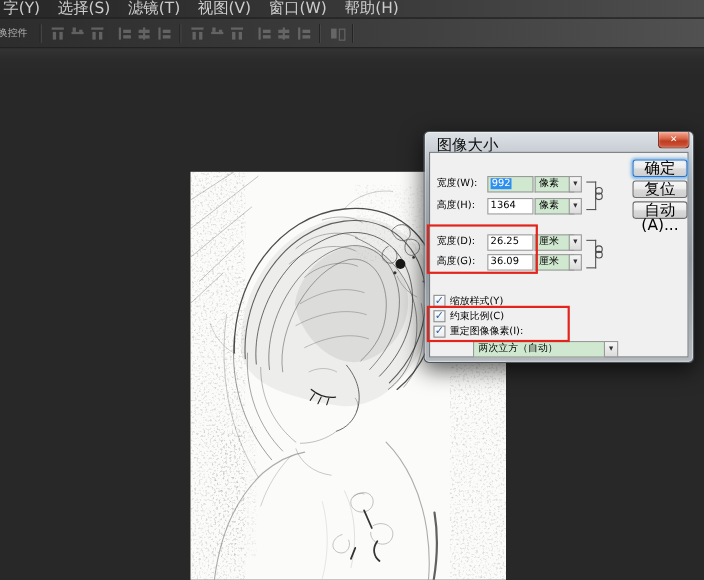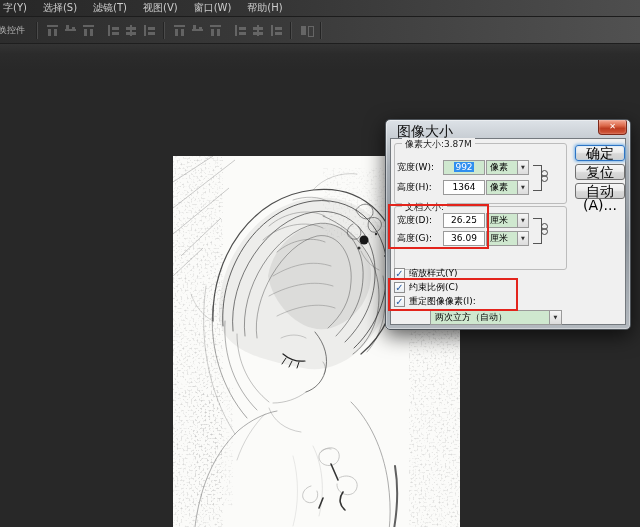--- a/index.html
+++ b/index.html
@@ -7,21 +7,21 @@
     width:640px;height:527px;position:relative;overflow:hidden;
     font-family:"DejaVu Sans","Liberation Sans",sans-serif;
     background:#282828;
   }
   
   .menubar{
     position:absolute;left:0;top:0;width:640px;height:16px;
     background:linear-gradient(90deg,#272727 0%,#343434 40%,#4e4e4e 100%);
     border-bottom:1px solid #1c1c1c;
     display:flex;align-items:center;
-    color:#cdcdcd;font-size:10px;white-space:nowrap;
+    color:#cdcdcd;font-size:14px;white-space:nowrap;
   }
   .menu-item{padding:0 8px;line-height:16px;cursor:default;}
   .menu-item:first-child{padding-left:3px;}
   
   .optionsbar{
     position:absolute;left:0;top:17px;width:640px;height:26px;
     background:linear-gradient(90deg,#2d2d2d 0%,#3a3a3a 45%,#515151 100%);
     border-bottom:1px solid #1e1e1e;
     display:flex;align-items:center;
     color:#b3b3b3;font-size:9px;white-space:nowrap;
@@ -66,21 +66,21 @@
   .dlg-body{
     position:absolute;left:4px;right:4px;top:18px;bottom:4px;
     background:#f0f0f0;border:1px solid #74797e;
   }
   .grp{position:absolute;border:1px solid #bcbcbc;border-radius:3px;}
   .grp-label{position:absolute;top:-6px;left:7px;background:#f0f0f0;padding:0 3px;color:#222;}
   .frow{position:absolute;left:0;width:180px;height:15px;}
   .flabel{position:absolute;left:6px;width:46px;line-height:15px;color:#000;}
   .finput{
     position:absolute;left:52px;width:36px;height:13px;border:1px solid #9a9a9a;
-    background:#fff;line-height:13px;padding:0 2px;overflow:hidden;text-align:center;
+    background:#fff;line-height:13px;padding:0 2px;overflow:hidden;
   }
   .finput.green{background:#cfe8cf;}
   .selval{background:#2f8fef;color:#fff;padding:0 1px;}
   .combo-val{
     position:absolute;left:95px;width:29px;height:13px;border:1px solid #9a9a9a;border-right:none;
     background:#cfe8cf;line-height:13px;padding:0 3px;overflow:hidden;white-space:nowrap;
   }
   .combo-val.wide{width:42px;}
   .combo-arr{
     position:absolute;left:126px;width:12px;height:15px;border:1px solid #9a9a9a;box-sizing:border-box;
@@ -263,45 +263,39 @@
     </svg>
   </div>
 </div>
 
 <div class="dialog">
   <div class="dlg-title">图像大小</div>
   <div class="dlg-close">✕</div>
 
   <div class="dlg-body">
 
-    <div class="grp" style="left:3px;top:4px;width:171px;height:59px;">
-      <span class="grp-label">像素大小:3.87M</span>
-    </div>
     <div class="frow" style="top:21px;">
       <span class="flabel">宽度(W):</span>
       <span class="finput green"><span class="selval">992</span></span>
       <span class="combo-val">像素</span>
       <span class="combo-arr">▼</span>
     </div>
     <div class="frow" style="top:41px;">
       <span class="flabel">高度(H):</span>
       <span class="finput">1364</span>
       <span class="combo-val">像素</span>
       <span class="combo-arr">▼</span>
     </div>
     <div class="bracket" style="left:142px;top:26px;height:24px;"></div>
     <div class="chain" style="left:150px;top:31px;"></div>
 
     <div class="btn focus" style="top:6px;">确定</div>
     <div class="btn" style="top:25px;">复位</div>
     <div class="btn" style="top:44px;">自动(A)...</div>
 
-    <div class="grp" style="left:3px;top:67px;width:171px;height:62px;">
-      <span class="grp-label">文档大小:</span>
-    </div>
     <div class="frow" style="top:74px;">
       <span class="flabel">宽度(D):</span>
       <span class="finput">26.25</span>
       <span class="combo-val">厘米</span>
       <span class="combo-arr">▼</span>
     </div>
     <div class="frow" style="top:92px;">
       <span class="flabel">高度(G):</span>
       <span class="finput">36.09</span>
       <span class="combo-val">厘米</span>

